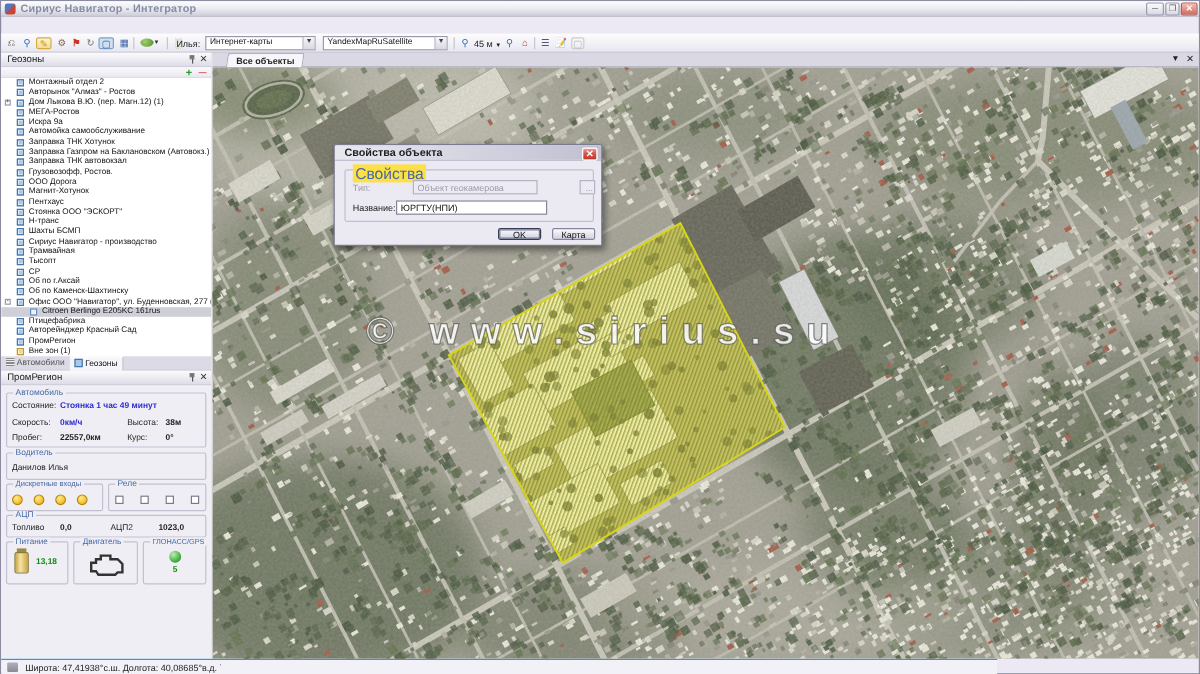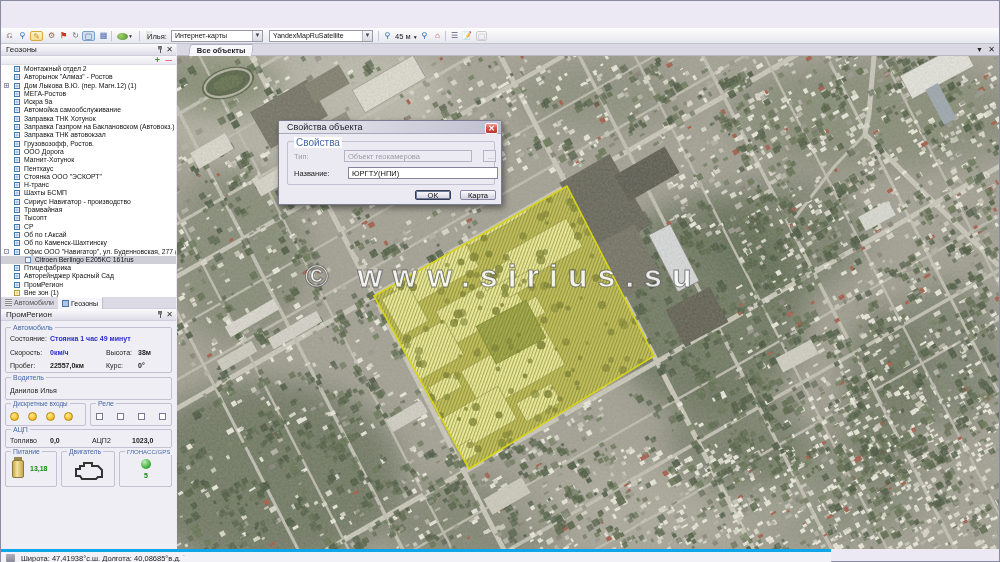--- a/index.html
+++ b/index.html
@@ -45,43 +45,50 @@
 
 #info{position:absolute;left:0;top:265px;width:175px;height:240px;background:#f0eef5;font-size:7px;color:#222}
 .grp{position:absolute;border:1px solid #c2c0d2;border-radius:2px}
 .grp .gl{position:absolute;left:5px;top:-4px;background:#f0eef5;padding:0 2px;color:#4468a8;font-size:7px}
 .b{font-weight:bold}
 .blue{color:#2b2bd0}
 .grn{color:#118a11;font-weight:bold}
 .chk{position:absolute;width:7px;height:7px;background:#fff;border:1px solid #7a7a8e}
 .smile{position:absolute;width:9px;height:9px;border-radius:50%;background:radial-gradient(circle at 35% 30%,#ffe98a,#f5c636 60%,#d89c1e);border:1px solid #b8860b}
 
-#status{position:absolute;left:0;top:548px;width:830px;height:13px;background:#f1f1f7;border-top:3px solid #0ea5e9;font-size:7.5px;color:#222}
+#status{position:absolute;left:0;top:548px;width:830px;height:13px;background:#f1f1f7;border-top:1px solid #0ea5e9;font-size:7.5px;color:#222}
 
 #maparea{position:absolute;left:176px;top:43px;width:822px;height:505px}
 #mtabs{position:absolute;left:0;top:0;width:822px;height:12px;background:#d9d8e3;border-bottom:1px solid #b9b9c6}
 #mtab1{position:absolute;left:12px;top:0;height:12px;background:#f7f6fa;border:1px solid #b0b0c0;border-bottom:none;border-radius:3px 2px 0 0;padding:0 7px;font-size:7.5px;font-weight:bold;line-height:12px;color:#222;transform:skewX(-8deg)}
 #mtab1 span{display:inline-block;transform:skewX(8deg)}
 #mtabs .r1{position:absolute;right:16px;top:2px;font-size:7px;color:#222}
 #mtabs .r2{position:absolute;right:4px;top:1px;font-size:8px;color:#222}
 #mapwrap{position:absolute;left:0;top:12px;width:822px;height:493px;overflow:hidden}
 
 #dlg{position:absolute;left:277px;top:119px;width:224px;height:85px;background:#ebe9f1;border:1px solid #7a7a90;box-shadow:2px 3px 6px rgba(0,0,0,0.45);border-radius:2px 2px 0 0}
 #dlgtitle{position:absolute;left:0;top:0;width:222px;height:13px;background:linear-gradient(90deg,#e8e8ee,#cdccdb 70%,#c0bfd0);border-bottom:1px solid #a8a8bc;border-radius:2px 2px 0 0}
-#dlgtitle .t{position:absolute;left:8px;top:1px;font-size:9px;font-weight:normal;color:#20202c}
+#dlgtitle .t{position:absolute;left:8px;top:1px;font-size:9px;font-weight:bold;color:#20202c}
 #dlgx{position:absolute;right:3px;top:2px;width:13px;height:11px;background:linear-gradient(#ef9a8f,#d9534a 45%,#b8372e);border:1px solid #fff;border-radius:2px;color:#fff;font-size:8px;line-height:10px;text-align:center;font-weight:bold}
 #dgrp{position:absolute;left:8px;top:20px;width:208px;height:44px;border:1px solid #c2c0d2;border-radius:2px}
-#dgrp .gl{position:absolute;left:6px;top:-5px;background:#ffffff;padding:0 2px;color:#4468a8;font-size:10px}
+#dgrp .gl{position:absolute;left:6px;top:-5px;background:#fde047;padding:0 2px;color:#4468a8;font-size:13px}
 .dlbl{position:absolute;font-size:7.5px;color:#222}
 .dlbl.dis{color:#9d9bab}
 .dinp{position:absolute;height:12px;border:1px solid #b5b3c4;background:#eceaf2;font-size:7.5px;color:#9d9bab;line-height:11px;padding-left:3px}
 .dinp.en{background:#fff;border-color:#84849a;color:#111}
 .dbtn{position:absolute;top:69px;width:36px;height:10px;background:linear-gradient(#fcfcfd,#e2e1ea 60%,#d2d1de);border:1px solid #8585a0;border-radius:2px;font-size:7.5px;text-align:center;line-height:9px;color:#111}
 </style></head><body>
 <div id="win">
+<div id="title">
+      <div class="ico"></div>
+      <span class="txt">Сириус Навигатор - Интегратор</span>
+      <div class="wbtn" id="wb1">─</div>
+      <div class="wbtn" id="wb2">❐</div>
+      <div class="wbtn" id="wb3">✕</div>
+    </div>
     <div id="tbar">
       <div class="ti" style="left:3px;color:#554433">⎌</div>
       <div class="ti" style="left:16px;color:#2266bb">⚲</div>
       <div class="ti tsel" style="left:29px;width:13px;color:#c89a10;background:linear-gradient(#fdf3cf,#f4dc96);border-color:#d8a93c">✎</div>
       <div class="ti" style="left:45px;color:#8a6a50">⚙</div>
       <div class="ti" style="left:57px;color:#cc3322;font-weight:bold">⚑</div>
       <div class="ti" style="left:69px;color:#777">↻</div>
       <div class="ti tsel" style="left:81px;width:13px;color:#3366aa">▢</div>
       <div class="ti" style="left:97px;color:#4466aa">▦</div>
       <div class="tsep" style="left:110px"></div>
@@ -591,21 +598,21 @@
           <text x="128" y="231" font-family="Liberation Sans, sans-serif" font-size="32" font-weight="bold" letter-spacing="10" fill="#ffffff" fill-opacity="0.85" stroke="#4a4a4a" stroke-opacity="0.65" stroke-width="1">© www.sirius.su</text>
         </svg></div>
       <div id="dlg" style="left:101px;top:76px">
         <div id="dlgtitle">
           <span class="t">Свойства объекта</span>
           <div id="dlgx">✕</div>
         </div>
         <div id="dgrp">
           <span class="gl">Свойства</span>
           <span class="dlbl dis" style="left:6px;top:10px">Тип:</span>
-          <div class="dinp" style="left:56px;top:8px;width:128px">Объект геокамерова</div>
+          <div class="dinp" style="left:56px;top:8px;width:104px">Объект геокамерова</div>
           <div class="dinp" style="left:195px;top:8px;width:13px;color:#9d9bab;text-align:center">...</div>
           <span class="dlbl" style="left:6px;top:27px">Название:</span>
-          <div class="dinp en" style="left:60px;top:25px;width:150px">ЮРГТУ(НПИ)</div>
+          <div class="dinp en" style="left:42px;top:25px;width:126px">ЮРГТУ(НПИ)</div>
         </div>
         <div class="dbtn" style="left:136px;border-color:#3a3a55;box-shadow:0 0 0 1px #6a7a9a inset">OK</div>
         <div class="dbtn" style="left:181px">Карта</div>
       </div>
     </div>
   </div>
 </body></html>

